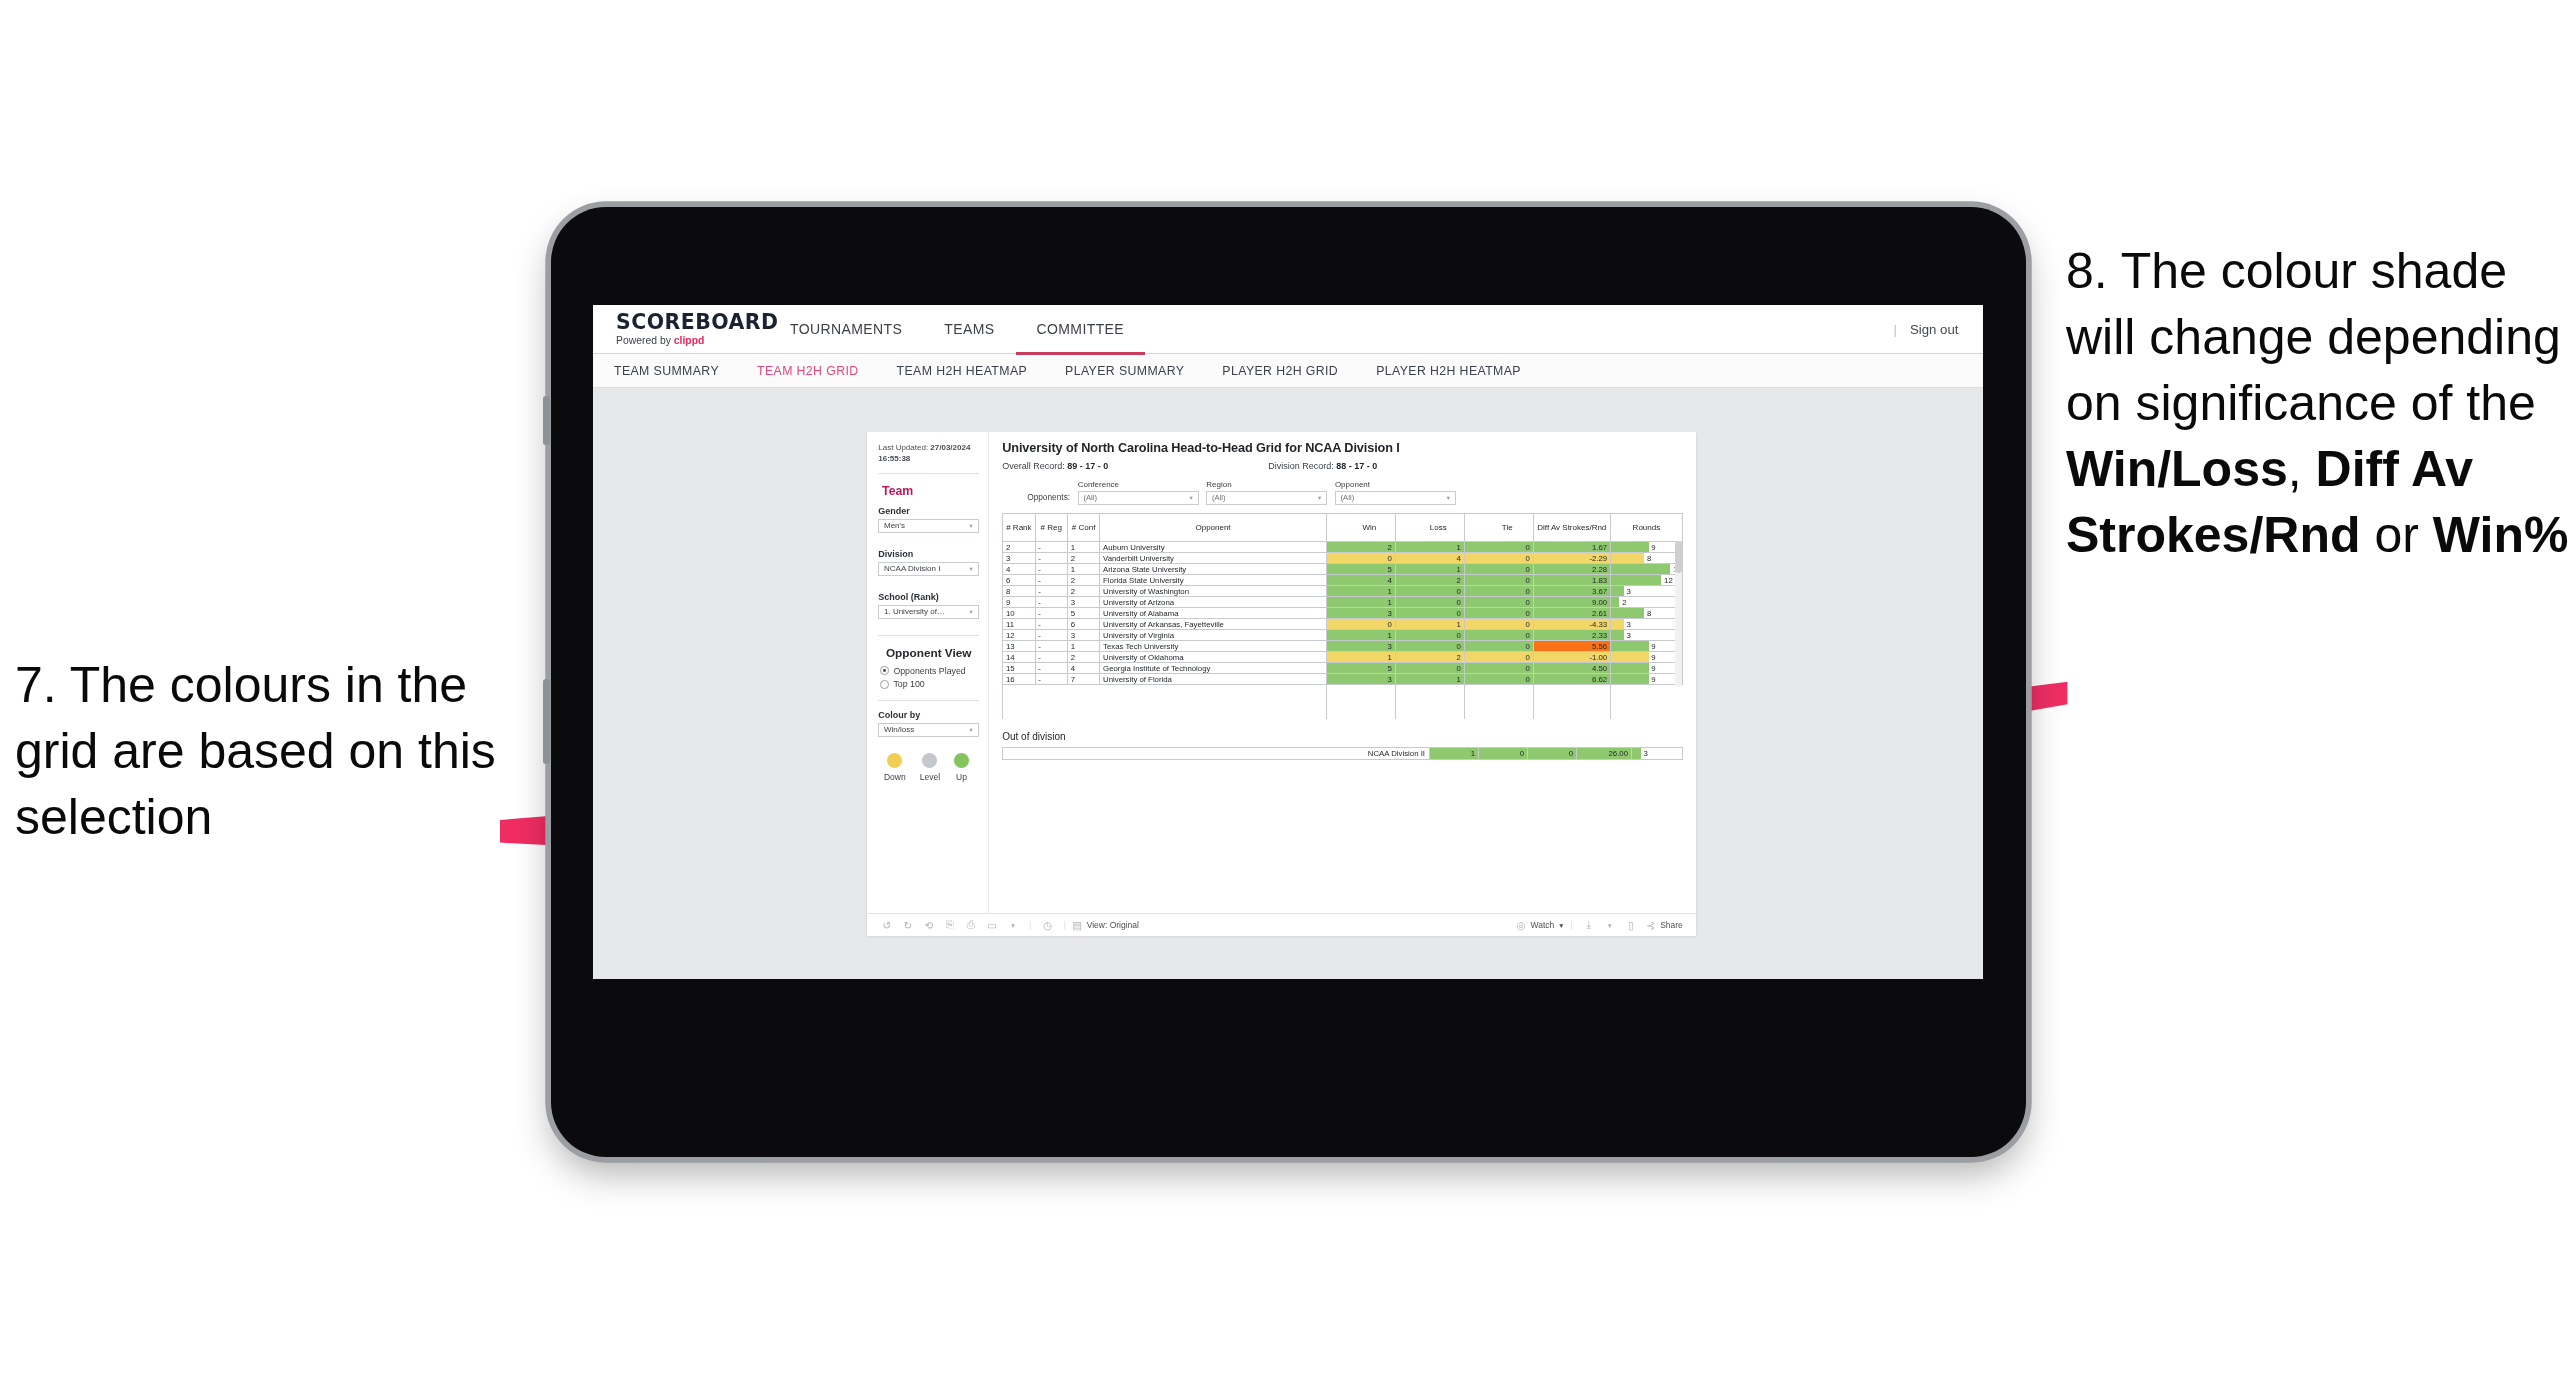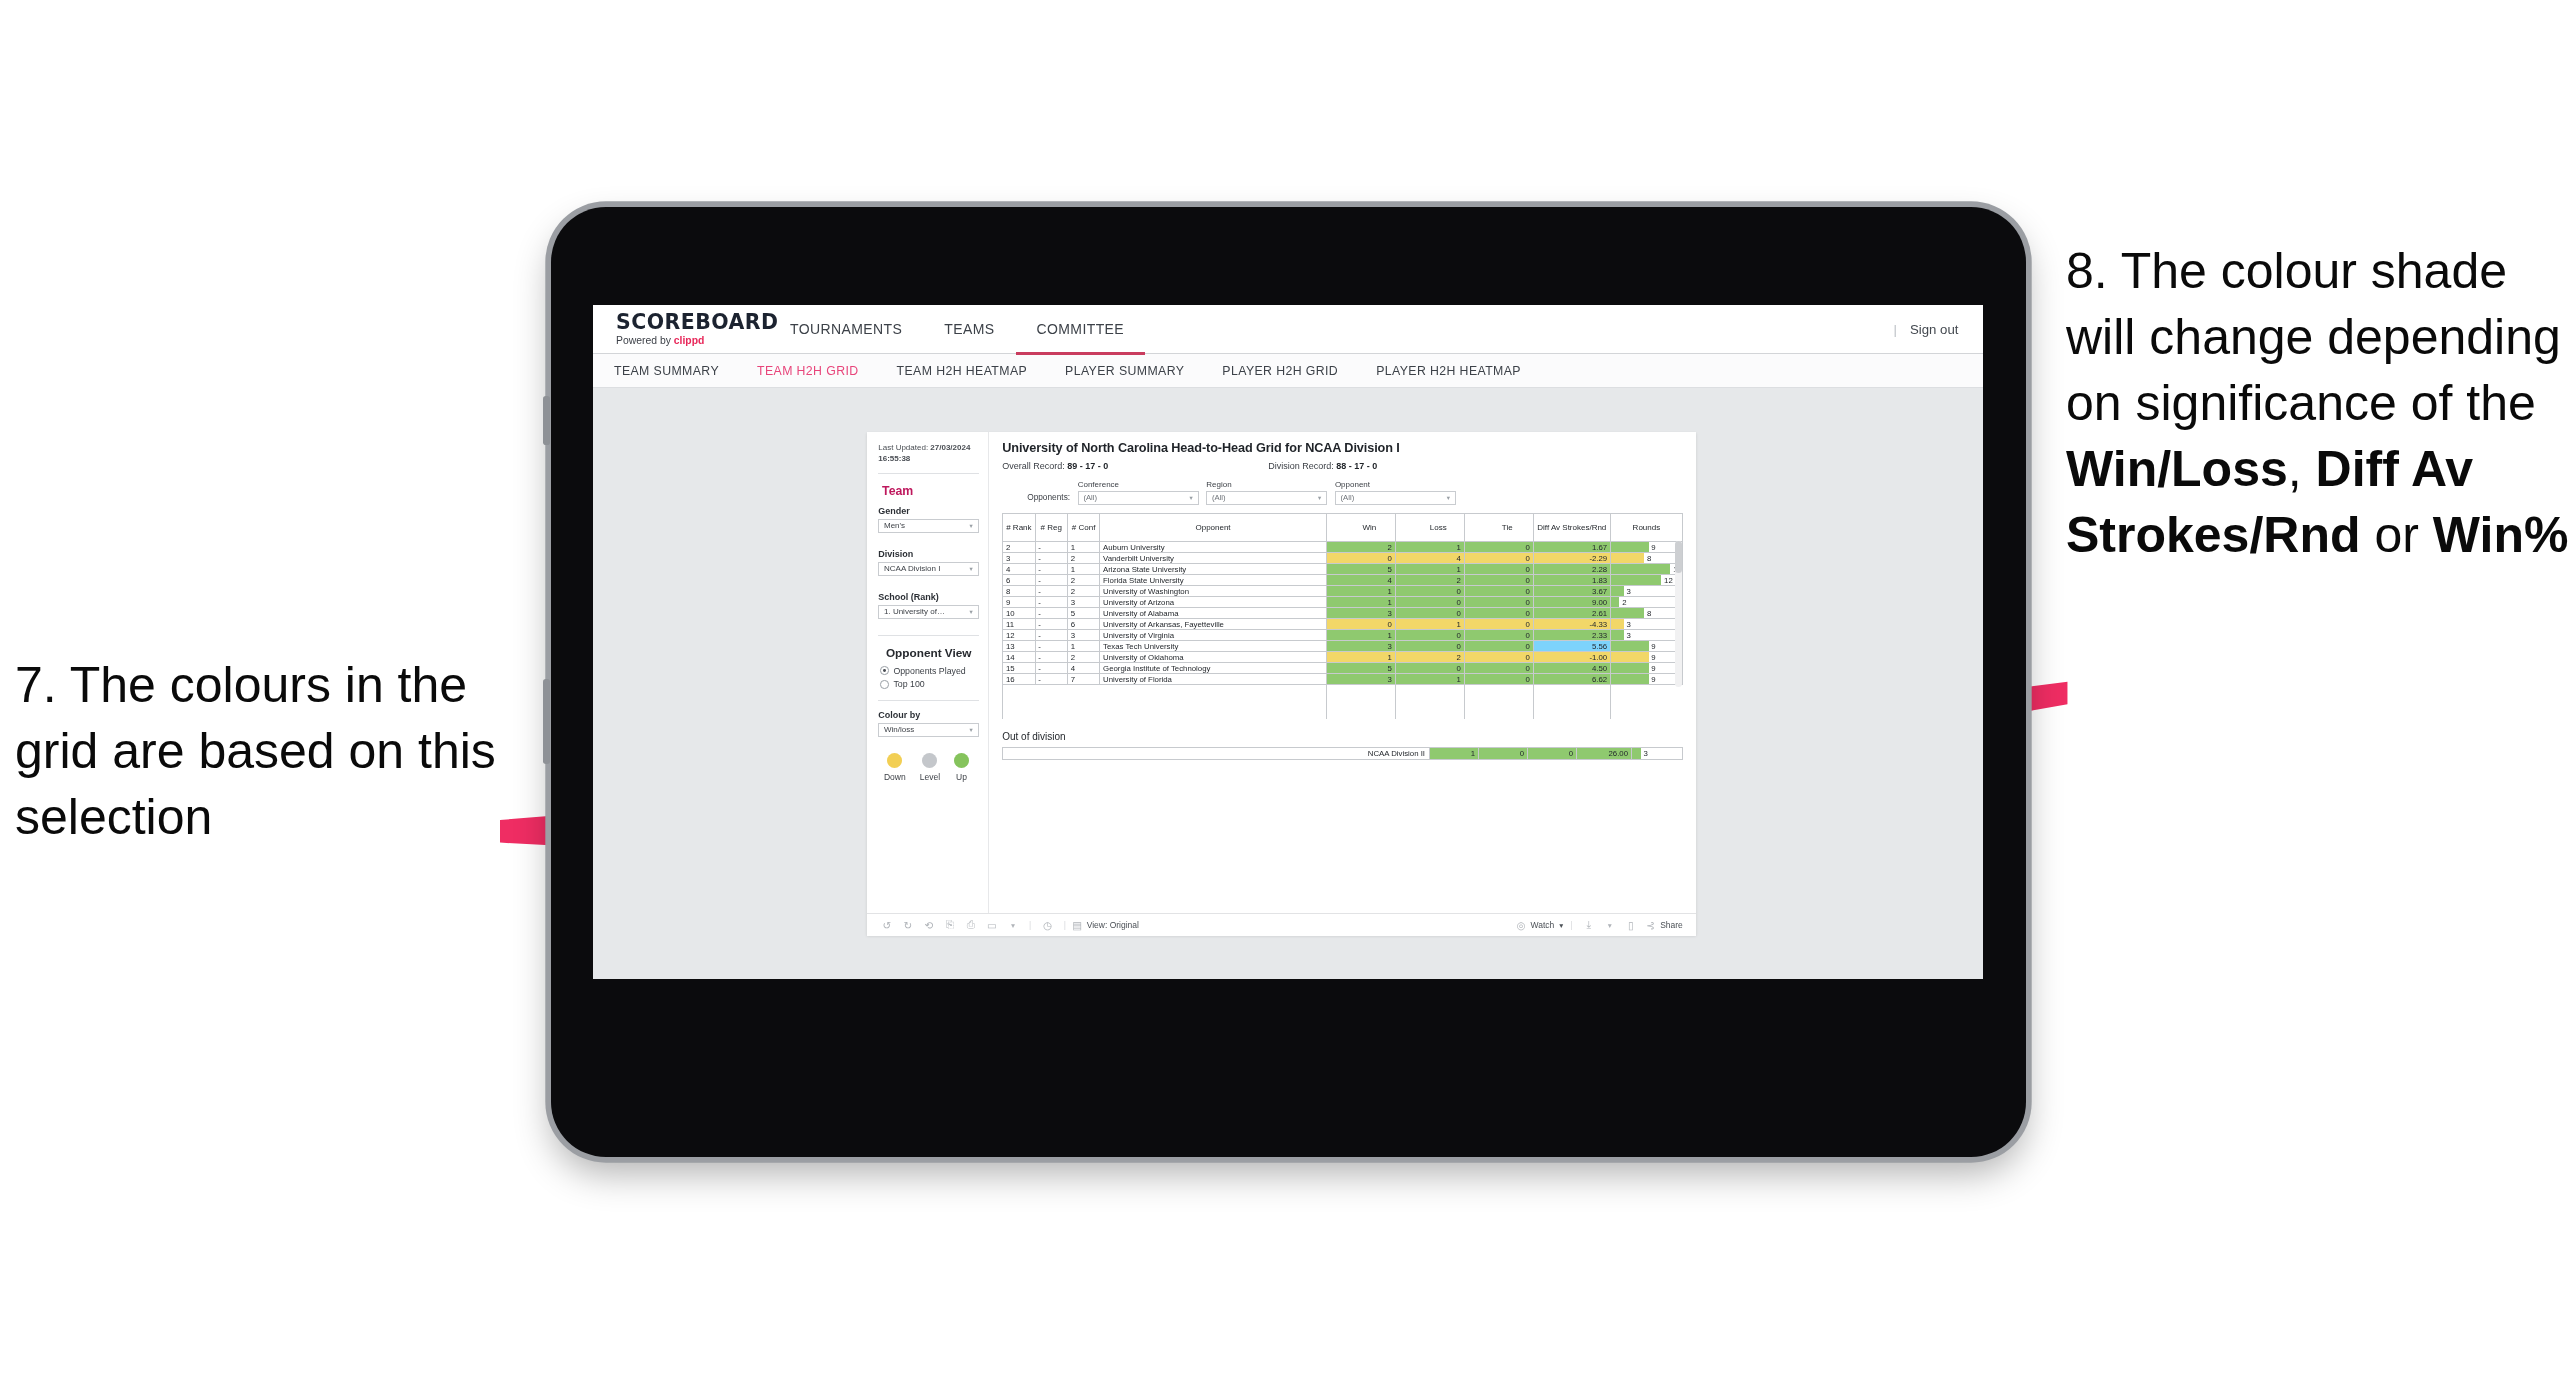--- a/index.html
+++ b/index.html
@@ -532,21 +532,21 @@
                       </td>
                     </tr>
                     <tr>
                       <td class="c-rank">13</td>
                       <td class="c-reg">-</td>
                       <td class="c-conf">1</td>
                       <td class="c-opp">Texas Tech University</td>
                       <td class="c-num" style="background:#8fc96f">3</td>
                       <td class="c-num" style="background:#8fc96f">0</td>
                       <td class="c-num" style="background:#8fc96f">0</td>
-                      <td class="c-diff" style="background:#7dd3fc">5.56</td>
+                      <td class="c-diff" style="background:#f97316">5.56</td>
                       <td class="c-rounds">
                         <div class="rbar">
                           <div class="bar" style="width:53%;background:#8fc96f"></div>
                           <div class="rv">9</div>
                         </div>
                       </td>
                     </tr>
                     <tr>
                       <td class="c-rank">14</td>
                       <td class="c-reg">-</td>

